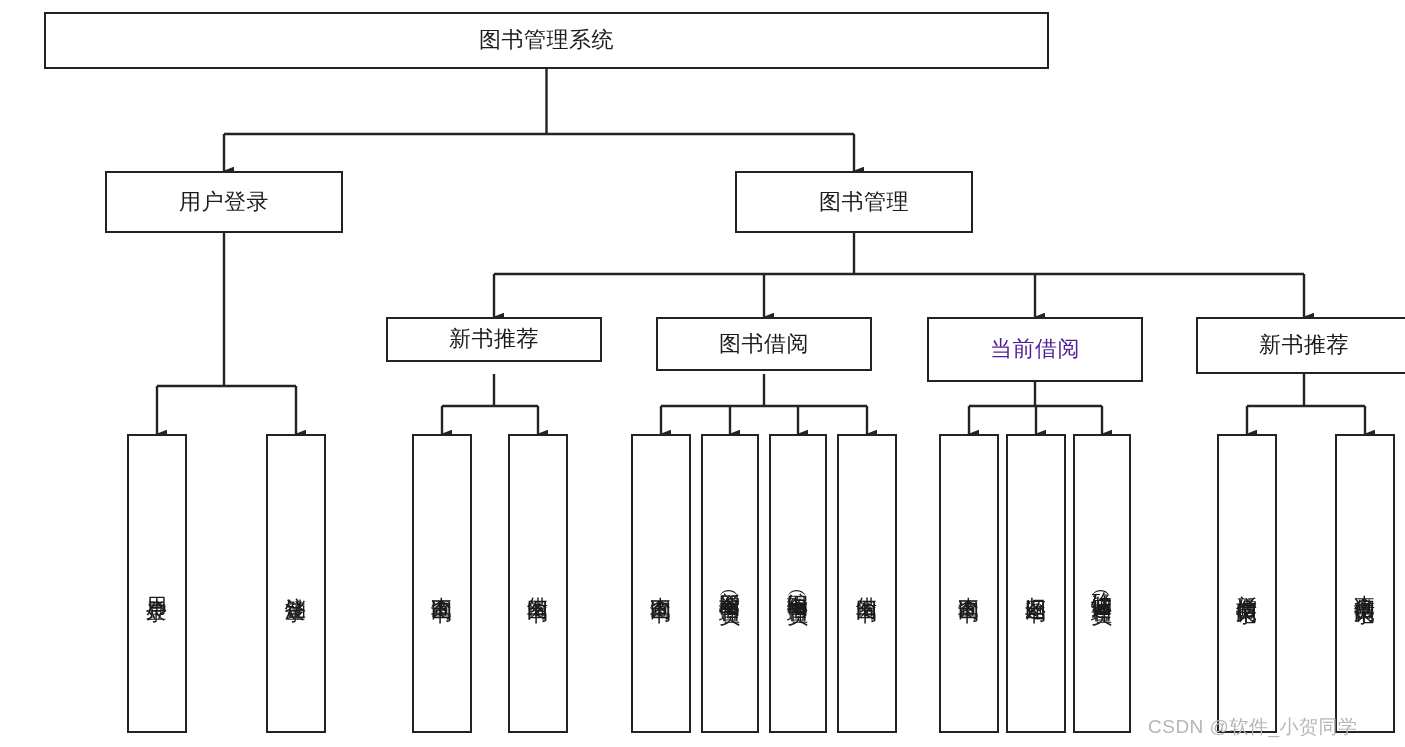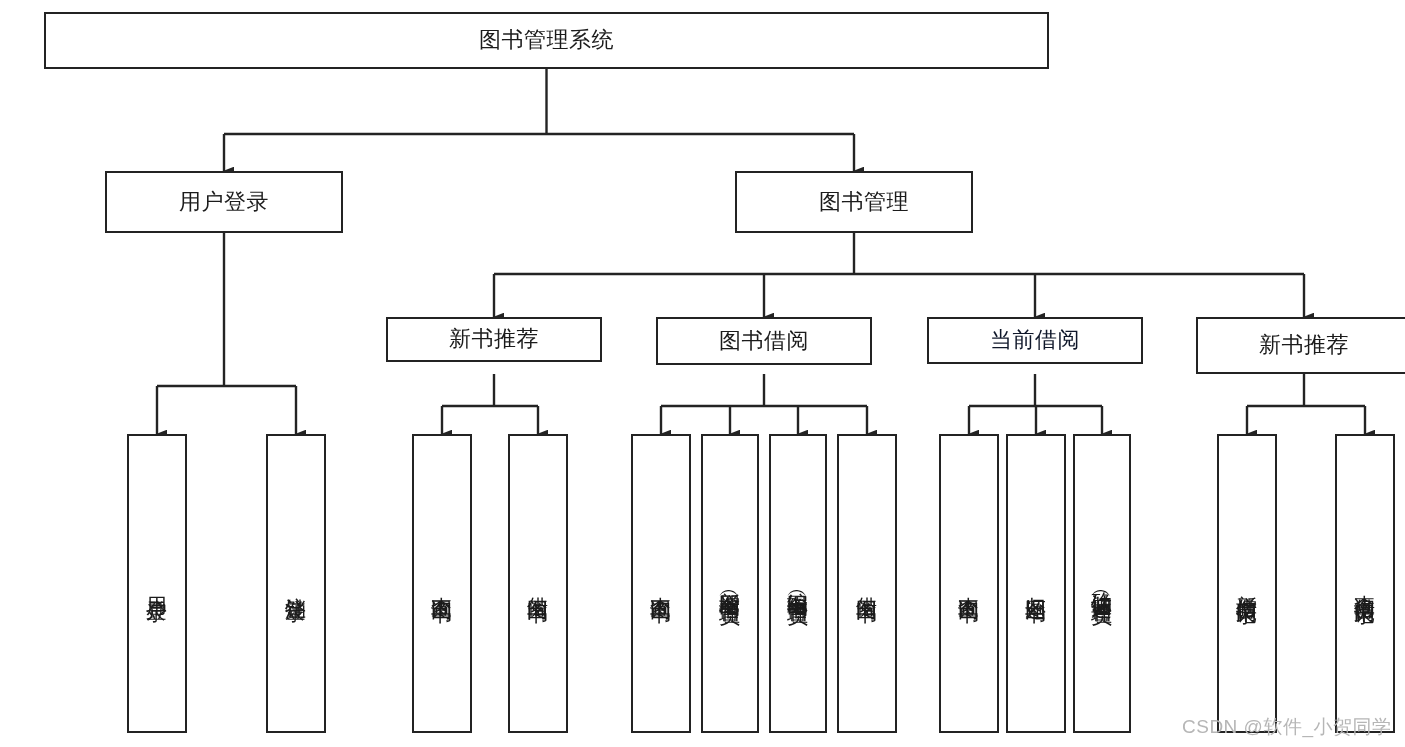--- a/index.html
+++ b/index.html
@@ -119,24 +119,24 @@
       </div>
       <div class="node horiz" style="left: 81px; top: 171px; width: 238px; height: 62px; border-color: rgb(35, 35, 35); background: rgb(255, 255, 255); color: rgb(27, 27, 27);">
         <span class="label">用户登录</span>
       </div>
       <div class="node horiz" style="left: 711px; top: 171px; width: 238px; height: 62px; border-color: rgb(35, 35, 35); background: rgb(255, 255, 255); color: rgb(27, 27, 27); padding-left: 20px;">
         <span class="label">图书管理</span>
       </div>
       <div class="node horiz" style="left: 362px; top: 317px; width: 216px; height: 45px; border-color: rgb(35, 35, 35); background: rgb(255, 255, 255); color: rgb(27, 27, 27);">
         <span class="label">新书推荐</span>
       </div>
-      <div class="node horiz" style="left: 632px; top: 317px; width: 216px; height: 48px; border-color: rgb(35, 35, 35); background: rgb(255, 255, 255); color: rgb(27, 27, 27);">
+      <div class="node horiz" style="left: 632px; top: 317px; width: 216px; height: 54px; border-color: rgb(35, 35, 35); background: rgb(255, 255, 255); color: rgb(27, 27, 27);">
         <span class="label">图书借阅</span>
       </div>
-      <div class="node horiz" style="left: 903px; top: 317px; width: 216px; height: 47px; border-color: rgb(35, 35, 35); background: rgb(255, 255, 255); color: #0f172a;">
+      <div class="node horiz" style="left: 903px; top: 317px; width: 216px; height: 65px; border-color: rgb(35, 35, 35); background: rgb(255, 255, 255); color: #4c1d95;">
         <span class="label">当前借阅</span>
       </div>
       <div class="node horiz" style="left: 1172px; top: 317px; width: 216px; height: 57px; border-color: rgb(35, 35, 35); background: rgb(255, 255, 255); color: rgb(27, 27, 27);">
         <span class="label">新书推荐</span>
       </div>
       <div class="node vert" style="left: 103px; top: 434px; width: 60px; height: 299px; border-color: rgb(35, 35, 35); background: rgb(255, 255, 255); color: rgb(27, 27, 27);">
         <span class="label">用户登录</span>
       </div>
       <div class="node vert" style="left: 242px; top: 434px; width: 60px; height: 299px; border-color: rgb(35, 35, 35); background: rgb(255, 255, 255); color: rgb(27, 27, 27);">
         <span class="label">注销登录</span>
@@ -169,14 +169,14 @@
         <span class="label">确认归还（管理员）</span>
       </div>
       <div class="node vert" style="left: 1193px; top: 434px; width: 60px; height: 299px; border-color: rgb(35, 35, 35); background: rgb(255, 255, 255); color: rgb(27, 27, 27);">
         <span class="label">新增借阅记录</span>
       </div>
       <div class="node vert" style="left: 1311px; top: 434px; width: 60px; height: 299px; border-color: rgb(35, 35, 35); background: rgb(255, 255, 255); color: rgb(27, 27, 27);">
         <span class="label">查询借阅记录</span>
       </div>
     </div>
 
-  <div class="watermark" style="left: 1158px; top: 714px; color: rgb(182, 182, 182);">CSDN @软件_小贺同学</div>
+  <div class="watermark" style="left: 1124px; top: 714px; color: rgb(182, 182, 182);">CSDN @软件_小贺同学</div>
 </div>
 
 </body></html>

